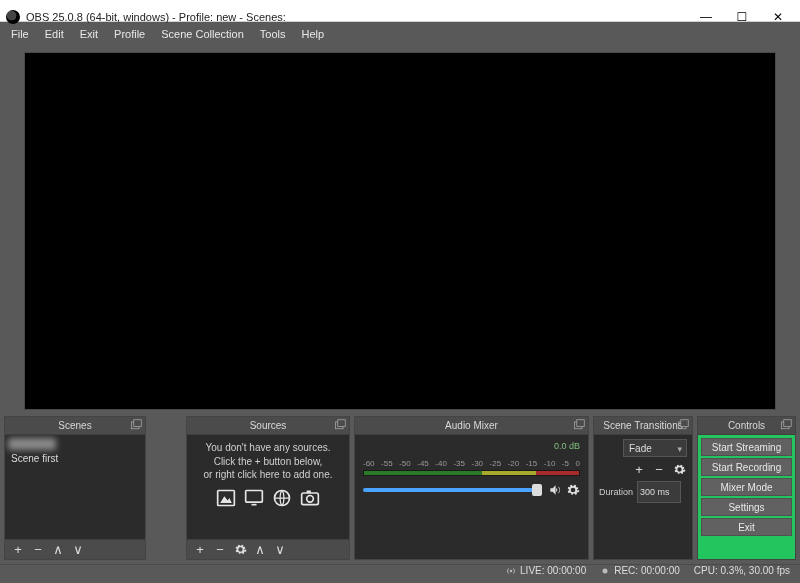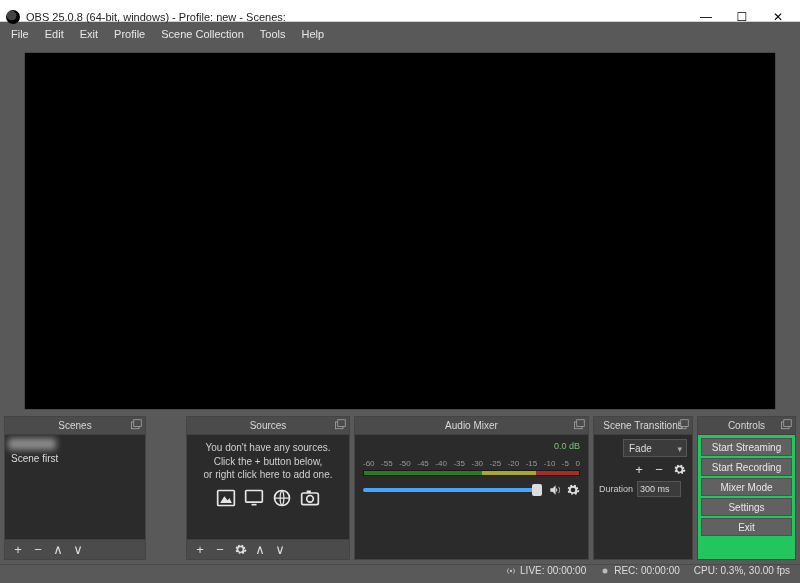--- a/index.html
+++ b/index.html
@@ -61,21 +61,21 @@
 .mixer-icons svg { width: 14px; height: 14px; fill: #ddd; }
 
 
 .trans-body { padding: 4px 5px; background: #2b2b2b; color: #ccc; font-size: 10px; }
 .select-like { background: #3b3b3b; border: 1px solid #555; padding: 2px 16px 2px 5px; font-size: 10px; color: #ddd; position: relative; height: 18px; line-height: 14px; margin-left: 24px; }
 .select-like::after { content: "▾"; position: absolute; right: 4px; top: 2px; color: #aaa; font-size: 9px; }
 .trans-btns { display: flex; justify-content: flex-end; gap: 4px; margin-top: 4px; }
 .trans-btns .tb-btn { width: 16px; }
 .duration-row { display: flex; align-items: center; gap: 4px; margin-top: 4px; }
 .duration-row label { font-size: 9px; color: #ccc; }
-.spin { background: #3b3b3b; border: 1px solid #555; width: 44px; height: 16px; font-size: 9px; color: #ddd; padding: 0 2px; display: flex; align-items: center; }
+.spin { background: #3b3b3b; border: 1px solid #555; width: 44px; height: 22px; font-size: 9px; color: #ddd; padding: 0 2px; display: flex; align-items: center; }
 
 
 .controls-body { padding: 3px 3px; background: #22c55e; display: flex; flex-direction: column; gap: 2px; }
 .ctrl-btn { background: #616161; border: 1px solid #505050; color: #e8e8e8; font-size: 10px; height: 18px; display: flex; align-items: center; justify-content: center; cursor: pointer; }
 
 
 .statusbar { height: 20px; background: #595959; border-top: 1px solid #4a4a4a; display: flex; align-items: flex-start; justify-content: flex-end; gap: 14px; padding: 0 10px; color: #ddd; font-size: 10px; font-family: Consolas, monospace; }
 .status-seg { display: flex; align-items: center; gap: 4px; }
 .status-seg svg { width: 10px; height: 10px; fill: #bbb; }
 </style>

